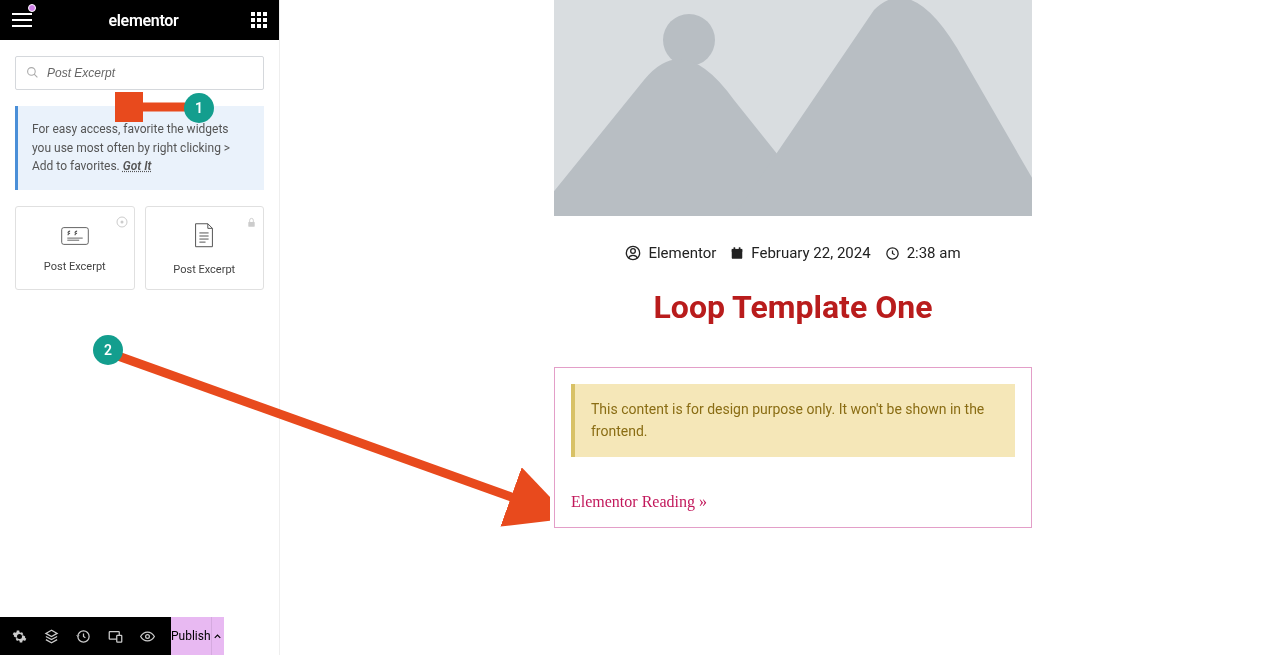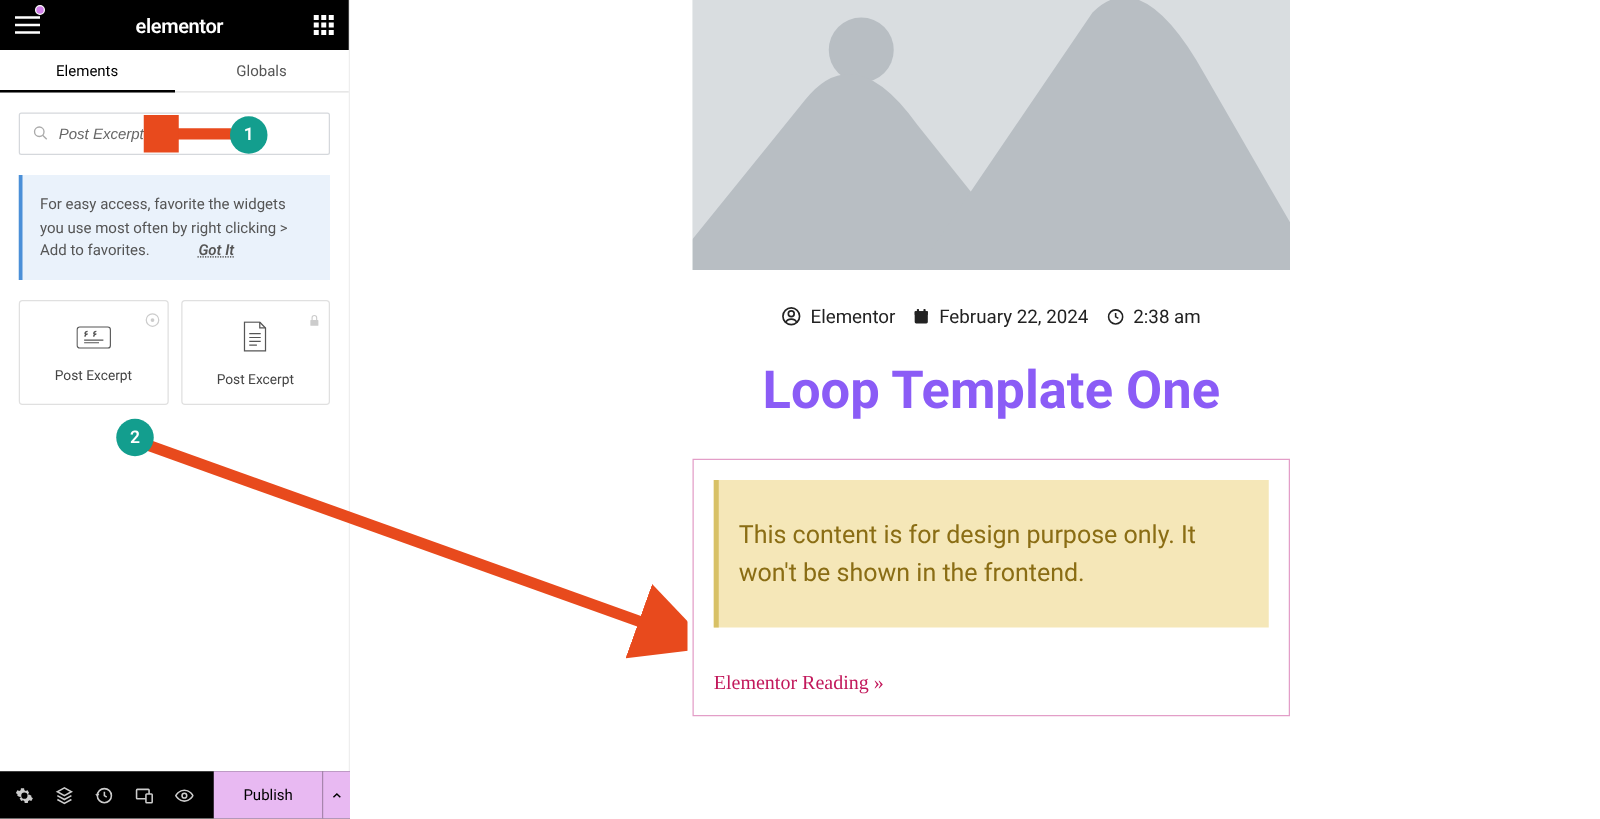--- a/index.html
+++ b/index.html
@@ -18,49 +18,49 @@
 .tabs { display: flex; height: 34px; border-bottom: 1px solid #e0e0e0; }
 .tab { flex: 1; display: flex; align-items: center; justify-content: center; font-size: 12px; color: #555; cursor: pointer; position: relative; }
 .tab.active { color: #000; }
 .tab.active::after { content: ''; position: absolute; bottom: -1px; left: 0; right: 0; height: 2px; background: #000; }
 
 .search-box { margin: 16px 15px; border: 1px solid #d5d8dc; height: 34px; display: flex; align-items: center; padding: 0 10px; border-radius: 2px; }
 .search-box .si { color: #aaa; margin-right: 8px; }
 .search-box input { border: none; outline: none; font-size: 12px; font-style: italic; color: #666; flex: 1; background: transparent; }
 
 .tip-box { margin: 0 15px 16px; background: #eaf2fb; border-left: 3px solid #4a8fd8; padding: 14px 14px; font-size: 12px; color: #555; line-height: 1.55; }
-.tip-box .gotit { font-style: italic; font-weight: 600; text-decoration: underline dotted; cursor: pointer; margin-left: 36px; }
+.tip-box .gotit { font-style: italic; font-weight: 600; text-decoration: underline dotted; cursor: pointer; }
 
 .widgets { display: flex; gap: 10px; padding: 0 15px; }
 .widget-card { flex: 1; border: 1px solid #e0e0e0; border-radius: 3px; height: 84px; display: flex; flex-direction: column; align-items: center; justify-content: center; position: relative; cursor: grab; background: #fff; padding-top: 4px; }
 .widget-card .corner-icon { position: absolute; top: 6px; right: 6px; color: #ccc; }
 .widget-icon { color: #555; margin-bottom: 10px; }
 .widget-label { font-size: 11px; color: #444; }
 
-.bottom-bar { position: absolute; bottom: 0; left: 0; width: 280px; height: 38px; background: #000; display: flex; align-items: center; }
+.bottom-bar { position: absolute; bottom: 0; left: 0; width: 224px; height: 38px; background: #000; display: flex; align-items: center; }
 .bb-icons { display: flex; align-items: center; gap: 17px; padding: 0 12px; }
 .bb-icons span { color: #ccc; cursor: pointer; display: inline-flex; }
 .publish { background: #e8b9f2; color: #000; height: 38px; display: flex; align-items: center; justify-content: center; font-size: 12px; flex: 1; margin-left: 4px; cursor: pointer; }
 .pub-arrow { width: 22px; height: 38px; background: #e8b9f2; display: flex; align-items: center; justify-content: center; border-left: 1px solid rgba(0,0,0,0.08); cursor: pointer; }
 
 .collapse-handle { position: absolute; left: 280px; top: 312px; width: 14px; height: 40px; background: #fff; border: 1px solid #e0e0e0; border-left: none; display: flex; align-items: center; justify-content: center; cursor: pointer; border-radius: 0 4px 4px 0; color: #888; font-size: 10px; }
 
 
 .canvas { position: absolute; left: 280px; top: 0; right: 0; bottom: 0; background: #fff; }
 .placeholder-img { position: absolute; left: 274px; top: 0; width: 478px; height: 216px; background: #d9dde0; overflow: hidden; }
 .placeholder-img svg { position: absolute; inset: 0; }
 
 .meta-line { position: absolute; left: 274px; top: 244px; width: 478px; display: flex; align-items: center; justify-content: center; gap: 14px; font-size: 15px; color: #222; }
 .meta-item { display: flex; align-items: center; gap: 7px; }
 .meta-item .mi { display: inline-flex; }
 
-.post-title { position: absolute; left: 274px; top: 288px; width: 478px; text-align: center; font-size: 42px; font-weight: 700; color: #8b5cf6; }
+.post-title { position: absolute; left: 274px; top: 288px; width: 478px; text-align: center; font-size: 32px; font-weight: 700; color: #b91c1c; }
 
 .excerpt-container { position: absolute; left: 274px; top: 367px; width: 478px; border: 1.5px solid #e39ec8; padding: 16px; }
-.design-notice { background: #f5e7b8; border-left: 4px solid #d8c166; padding: 28px 16px; color: #8a6d14; font-size: 20px; line-height: 1.55; margin-bottom: 22px; }
+.design-notice { background: #f5e7b8; border-left: 4px solid #d8c166; padding: 15px 16px; color: #8a6d14; font-size: 14px; line-height: 1.55; margin-bottom: 22px; }
 .excerpt-text { font-size: 16px; color: #222; line-height: 1.55; font-family: Georgia, serif; }
 .continue-reading { display: inline-block; margin-top: 14px; color: #c2185b; font-size: 16px; font-family: Georgia, serif; cursor: pointer; }
 
 
 .badge { position: absolute; width: 30px; height: 30px; background: #139e8e; color: #fff; border-radius: 50%; display: flex; align-items: center; justify-content: center; font-size: 14px; font-weight: 600; z-index: 50; }
 .arrow-svg { position: absolute; z-index: 40; pointer-events: none; }
 </style>
 </head>
 <body>
 
@@ -79,24 +79,20 @@
         <span></span>
         <span></span>
         <span></span>
         <span></span>
         <span></span>
         <span></span>
         <span></span>
     </div>
   </div>
 
-  <div class="tabs">
-    <div class="tab active">Elements</div>
-    <div class="tab">Globals</div>
-  </div>
 
   <div class="search-box">
     <span class="si">
       <svg width="13" height="13" viewBox="0 0 24 24" fill="none" stroke="currentColor" stroke-width="2">
           <circle cx="10" cy="10" r="7"></circle>
           <line x1="21" y1="21" x2="15" y2="15"></line>
         </svg>
     </span>
     <input type="text" value="Post Excerpt" style="">
   </div>

